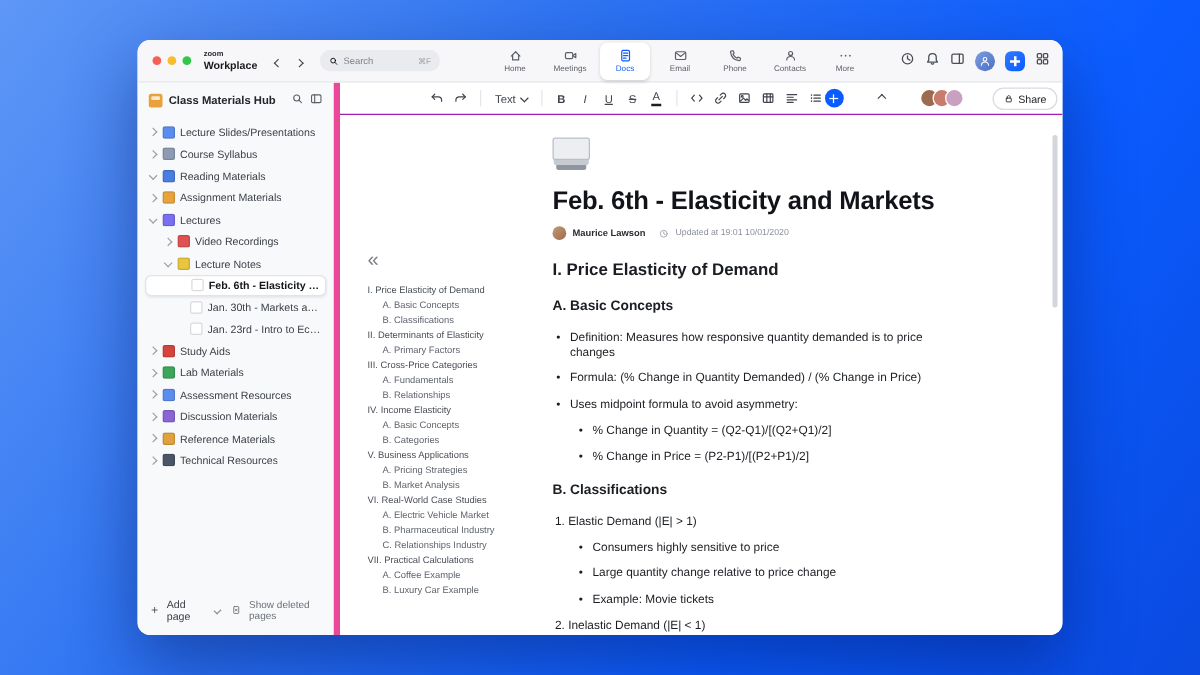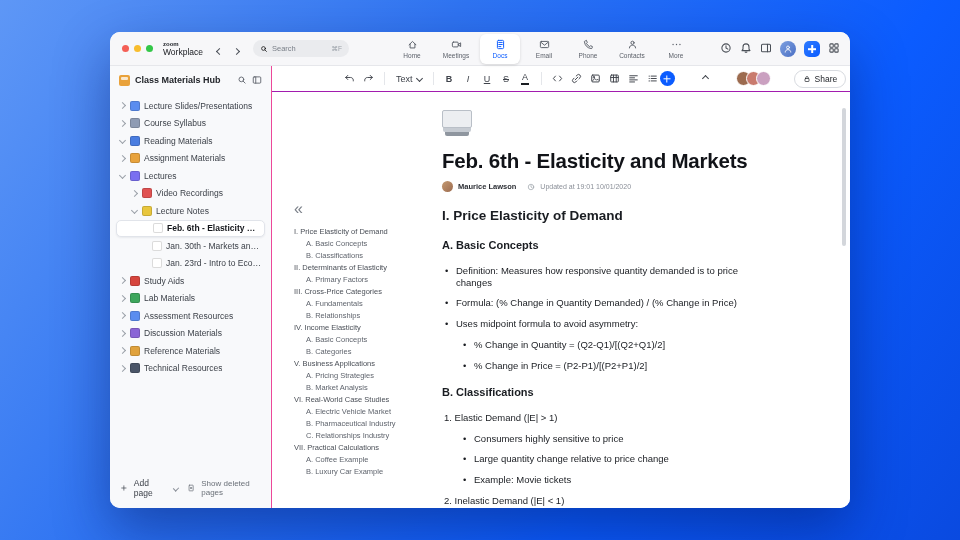--- a/index.html
+++ b/index.html
@@ -11,21 +11,21 @@
           border-radius:10px;box-shadow:0 22px 55px rgba(0,20,90,.45);overflow:hidden;
           display:flex;flex-direction:column}
 
   
   .titlebar{height:34px;background:#f7f7f9;border-bottom:1px solid #e6e7eb;display:flex;
             align-items:center;position:relative;flex:0 0 auto}
   .lights{display:flex;gap:5px;margin-left:12px}
   .light{width:7px;height:7px;border-radius:50%}
   .logo{margin-left:10px;display:flex;flex-direction:column;line-height:1}
   .logo .z{font-size:6px;font-weight:700;color:#23262c}
-  .logo .w{font-size:8.5px;font-weight:400;color:#16181d;margin-top:1px}
+  .logo .w{font-size:8.5px;font-weight:700;color:#16181d;margin-top:1px}
   .navarrows{display:flex;gap:12px;margin-left:14px;color:#4a4f57;align-items:center}
   .cv{display:inline-block;width:5px;height:5px;border-right:1.3px solid currentColor;
       border-bottom:1.3px solid currentColor}
   .cv.r{transform:rotate(-45deg)}.cv.l{transform:rotate(135deg)}
   .cv.d{transform:rotate(45deg)}.cv.u{transform:rotate(-135deg)}
   .searchpill{margin-left:14px;width:96px;height:17px;background:#eaebee;border-radius:9px;
               display:flex;align-items:center;padding:0 7px;gap:4px}
   .searchpill .ph{font-size:7.5px;color:#7b8089;flex:1}
   .searchpill .sc{font-size:6.5px;color:#9aa0a8}
   .tabs{position:absolute;left:282px;top:2px;display:flex;gap:4px}
@@ -42,21 +42,21 @@
   .plusbtn::after{width:1.6px;height:8px;transform:translate(-50%,-50%)}
 
   svg.si{width:12px;height:12px;stroke:currentColor;fill:none;stroke-width:1.4;
          stroke-linecap:round;stroke-linejoin:round}
   svg.si.s10{width:10px;height:10px}
   svg.si.s11{width:11px;height:11px}
   svg.si.s8{width:8px;height:8px}
 
   
   .main{flex:1;display:flex;min-height:0}
-  .sidebar{width:162px;background:#f8f9fb;border-right:1px solid #ec4899;display:flex;
+  .sidebar{width:162px;background:#f8f9fb;border-right:5px solid #ec4899;display:flex;
            flex-direction:column;min-height:0}
   .sb-head{height:28px;display:flex;align-items:center;padding:0 9px;gap:5px;color:#5a5f68}
   .nbicon{width:11px;height:11px;border-radius:2px;background:#e9a23b;position:relative;flex:0 0 auto}
   .nbicon::after{content:"";position:absolute;left:2px;top:2px;right:2px;height:3px;background:rgba(255,255,255,.75);border-radius:1px}
   .sb-title{font-size:9px;font-weight:700;color:#23262b;flex:1;white-space:nowrap;
             overflow:hidden;text-overflow:ellipsis}
   .tree{flex:1;padding:3px 6px 0 6px;overflow:hidden}
   .row{height:17.5px;display:flex;align-items:center;gap:4px;border-radius:5px;
        padding:0 4px 0 2px;font-size:8.5px;color:#3a3f47;white-space:nowrap}
   .row.lv1{padding-left:14px}

